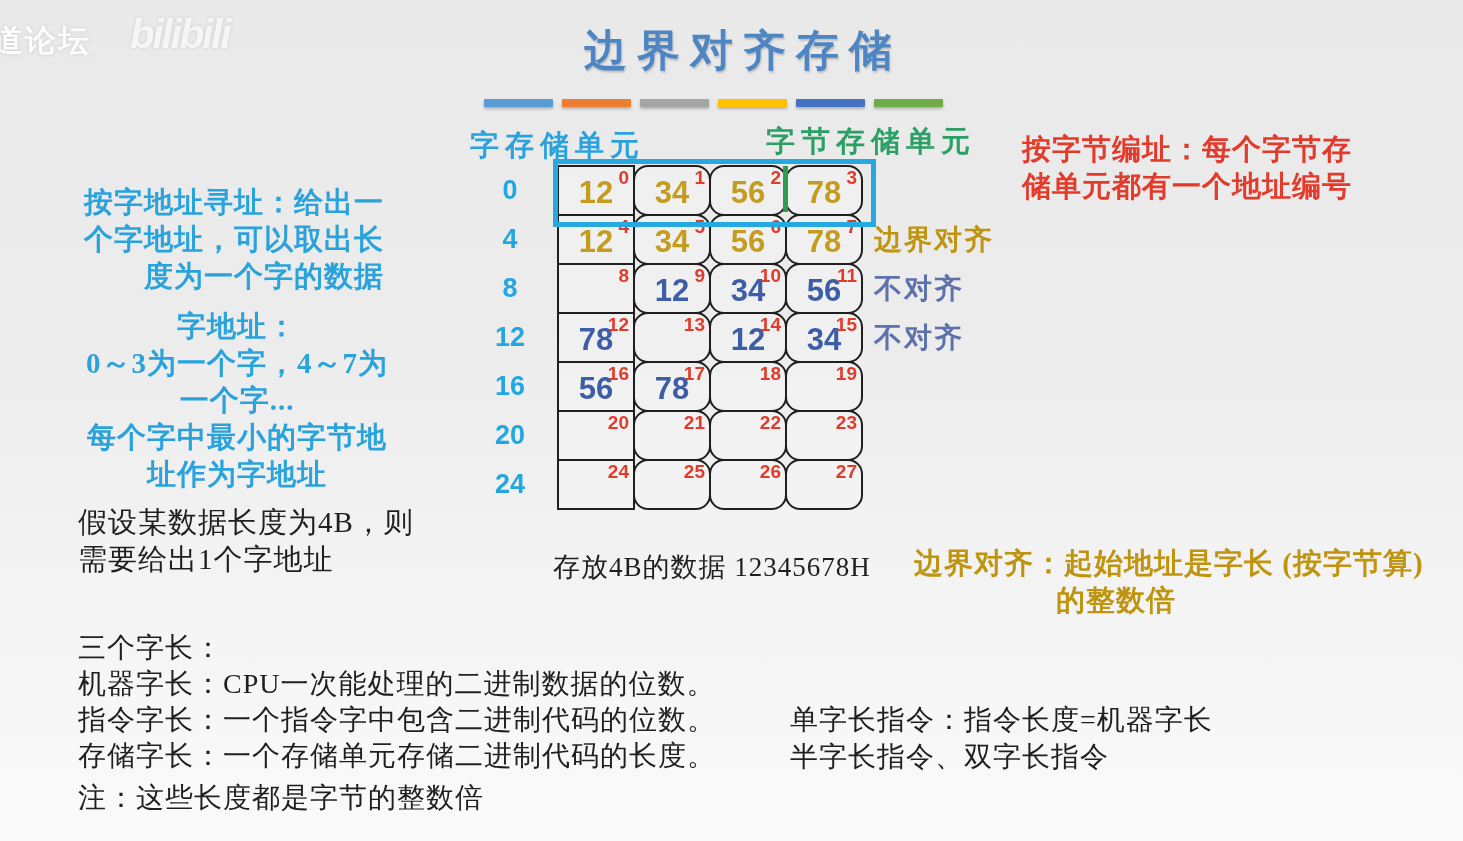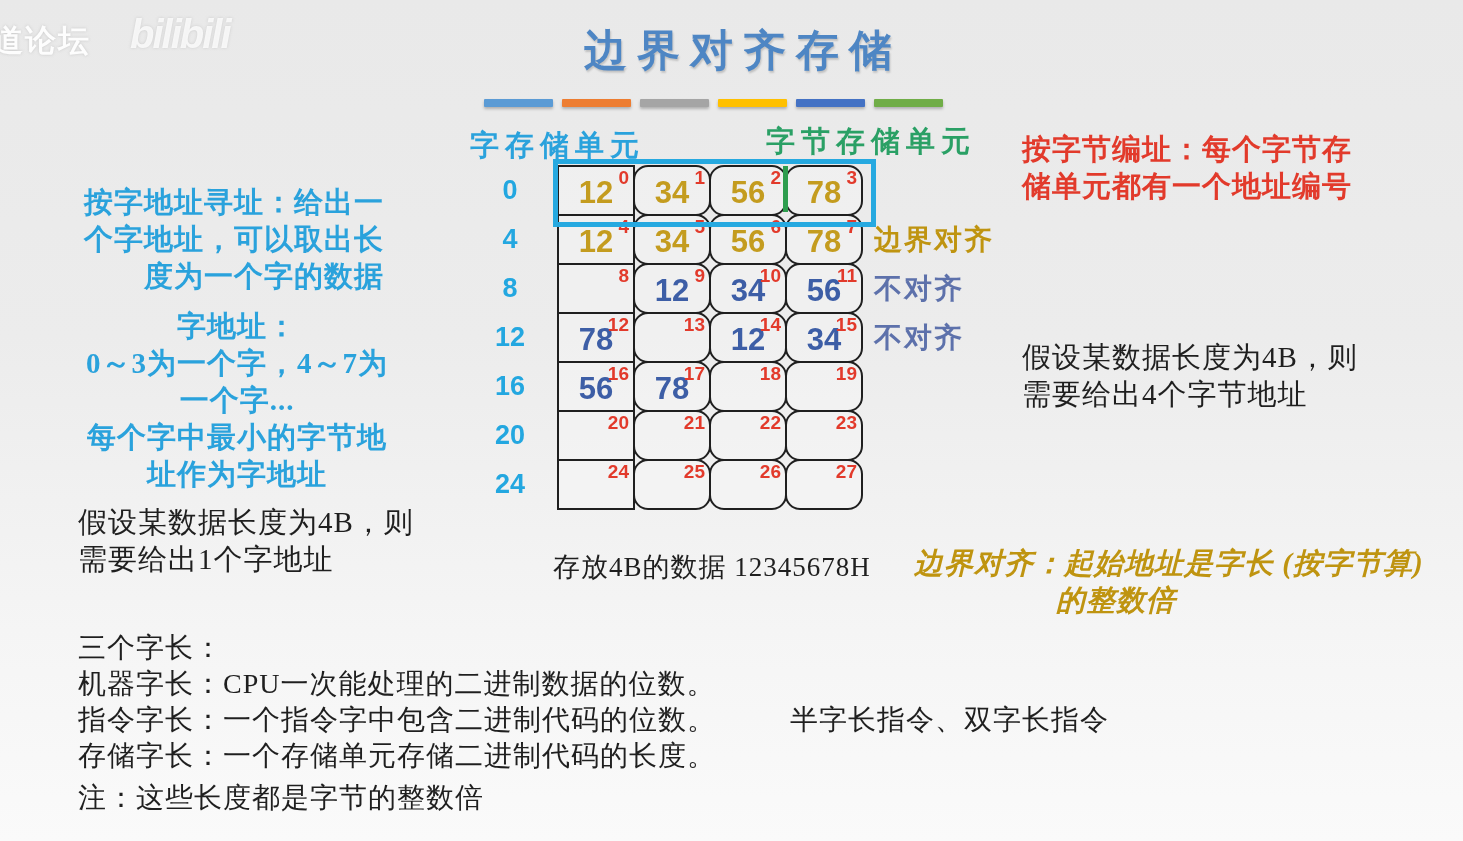--- a/index.html
+++ b/index.html
@@ -88,21 +88,21 @@
   .red-note{color:var(--c-red,#e23a2b);font-weight:700;}
   .green-note{color:var(--c-green,#2aa065);font-weight:700;}
   .gold-note{color:var(--c-gold,#bf9410);font-weight:700;}
   .black-note{color:#1f1f1f;}
   .left-a{left:78px;top:184px;width:306px;text-align:right;}
   .left-b{left:78px;top:308px;width:318px;text-align:center;}
   .left-c{left:78px;top:504px;width:344px;}
   .right-a{left:1022px;top:131px;width:340px;}
   .right-b{left:1022px;top:217px;width:340px;}
   .right-c{left:1022px;top:339px;width:344px;}
-  .align-note{left:914px;top:545px;font-style:italic;}
+  .align-note{left:914px;top:545px;}
   .align-note .l1{white-space:nowrap;}
   .align-note .l2{white-space:nowrap;margin-left:142px;}
   .bottom-left{left:78px;top:630px;font-size:28px;line-height:36px;}
   .bottom-left div{white-space:nowrap;}
   .bottom-note{left:78px;top:779px;font-size:28px;white-space:nowrap;}
   .bottom-right{left:790px;top:701px;font-size:28px;line-height:37px;}
   .bottom-right div{white-space:nowrap;}
 </style>
 </head>
 <body>
@@ -251,36 +251,36 @@
 
   <div class="note cyan-note left-b">
     <span class="hd">字地址：</span>
     <span class="hd">0～3为一个字，4～7为一个字...</span>
     <span class="hd">每个字中最小的字节地址作为字地址</span>
   </div>
 
   <div class="note black-note left-c">假设某数据长度为4B，则需要给出1个字地址</div>
 
   <div class="note red-note right-a">按字节编址：每个字节存储单元都有一个地址编号</div>
-  <div class="note black-note right-c">假设某数据长度为4B，则需要给出4个字节地址</div>
 
   <div class="note gold-note align-note">
     <div class="l1">边界对齐：起始地址是字长 (按字节算)</div>
     <div class="l2">的整数倍</div>
   </div>
 
   <div class="note black-note bottom-left">
     <div>三个字长：</div>
     <div>机器字长：CPU一次能处理的二进制数据的位数。</div>
     <div>指令字长：一个指令字中包含二进制代码的位数。</div>
     <div>存储字长：一个存储单元存储二进制代码的长度。</div>
   </div>
   <div class="note black-note bottom-note">注：这些长度都是字节的整数倍</div>
 
   <div class="note black-note bottom-right">
+    <div>单字长指令：指令长度=机器字长</div>
     <div>半字长指令、双字长指令</div>
   </div>
 
 <div class="addr" style="top: 173px;">0</div>
     <div class="addr" style="top: 222px;">4</div>
     <div class="row-label gold" style="top: 224px;">边界对齐</div>
     <div class="addr" style="top: 271px;">8</div>
     <div class="row-label blue" style="top: 273px;">不对齐</div>
     <div class="addr" style="top: 320px;">12</div>
     <div class="row-label blue" style="top: 322px;">不对齐</div>

